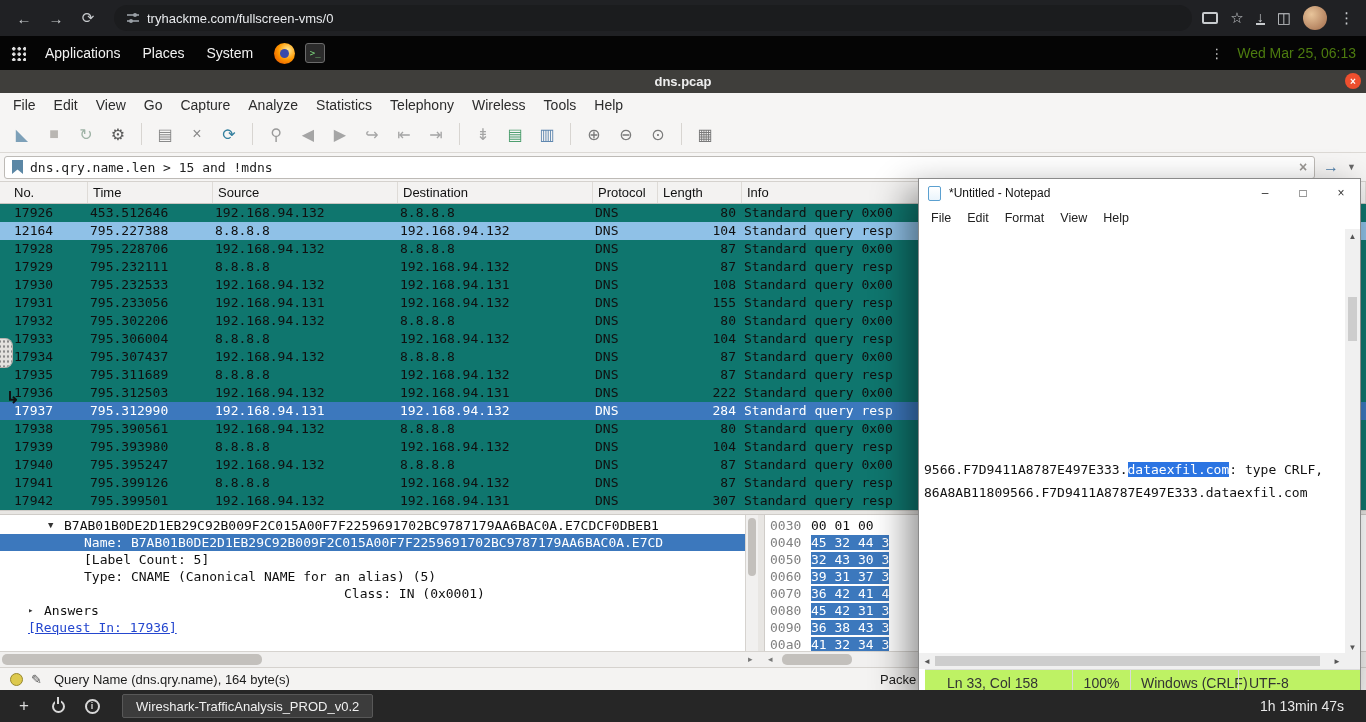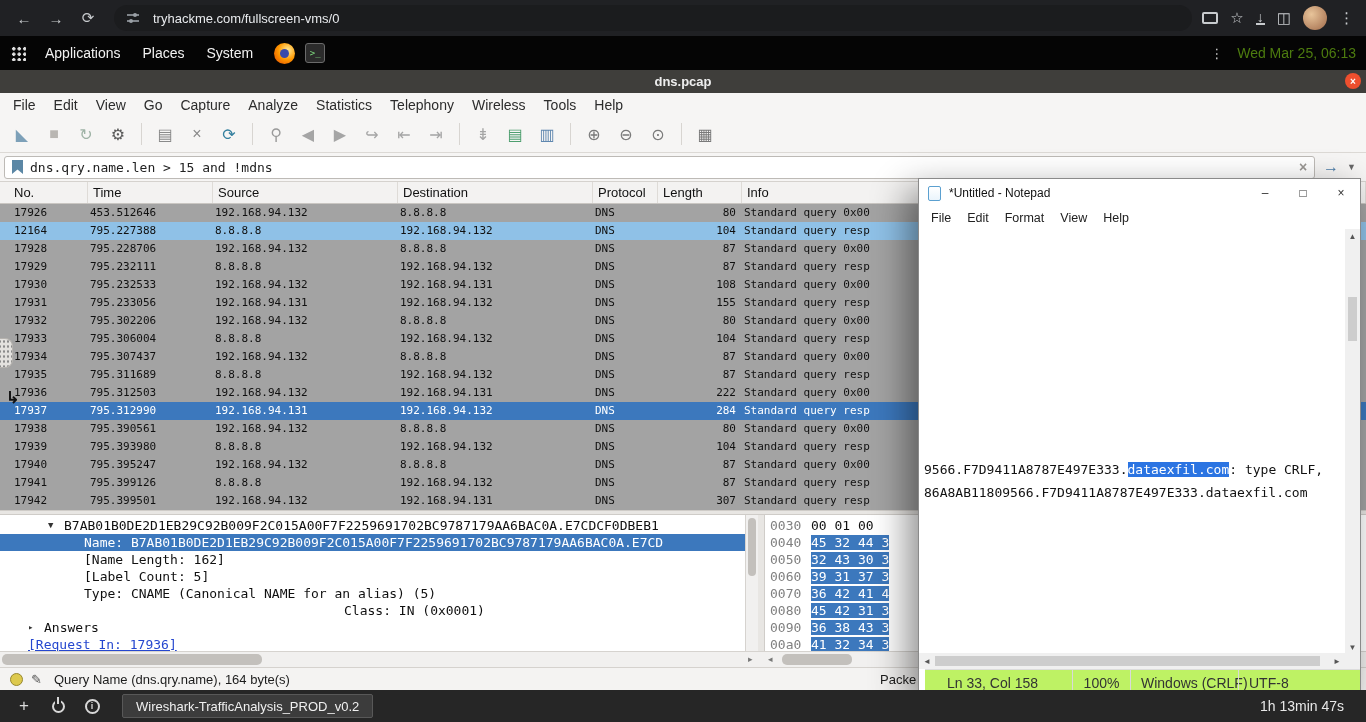--- a/index.html
+++ b/index.html
@@ -3,21 +3,21 @@
 <meta charset="utf-8">
 <style>
   *{margin:0;padding:0;box-sizing:border-box}
   html,body{width:1366px;height:722px;overflow:hidden;background:#000}
   #screen{position:relative;width:1366px;height:722px;background:#e8e6e3;font-family:"Liberation Sans",sans-serif}
 
   
   .chrome{position:absolute;top:0;left:0;width:1366px;height:36px;background:#202124;display:flex;align-items:center;padding:0 8px;z-index:50}
   .nav-ic{width:26px;height:26px;border-radius:50%;display:flex;align-items:center;justify-content:center;color:#c8cbce;font-size:15px;margin:0 3px}
   .omnibox{flex:1;height:26px;background:#1b1c1e;border-radius:14px;display:flex;align-items:center;padding:0 12px;margin:0 10px;color:#e8eaed}
-  .omni-url{font-size:13px;color:#e8eaed;margin-left:13px;font-family:"Liberation Sans",sans-serif}
+  .omni-url{font-size:13px;color:#e8eaed;margin-left:7px;font-family:"Liberation Sans",sans-serif}
   .chrome-right{display:flex;align-items:center;gap:12px;color:#c8cbce;padding-right:4px}
   .save-ic{width:16px;height:12px;border:2px solid #c8cbce;border-radius:2px}
   .star-ic{font-size:15px}
   .dl-ic{font-size:14px;border-bottom:2px solid #c8cbce;line-height:12px;padding:0 1px}
   .side-ic{font-size:15px}
   .avatar{width:24px;height:24px;border-radius:50%;background:radial-gradient(circle at 35% 35%,#e8c49a,#a06a4a)}
   .kebab{font-size:15px}
 
   
   .panel{position:absolute;top:36px;left:0;width:1366px;height:34px;background:#050505;display:flex;align-items:center;color:#fff;z-index:50;padding:0 10px}
@@ -47,21 +47,21 @@
   .filter-text{font-family:"DejaVu Sans Mono",monospace;font-size:13px;color:#222;flex:1;white-space:nowrap;overflow:hidden}
   .filter-clear{color:#9a9793;font-size:14px;font-weight:bold;flex:none}
   .filter-apply{color:#4b7ca8;font-size:16px;margin:0 8px;font-weight:bold}
   .filter-dd{color:#666;font-size:9px;margin-right:6px}
 
   
   .pkt-header{position:absolute;top:112px;left:0;right:0;height:22px;background:#f3f2f1;border-bottom:1px solid #c9c6c2;display:flex;font-size:13px;color:#111;align-items:stretch}
   .pkt-header .cell{border-right:1px solid #dedbd7;display:flex;align-items:center;padding-left:5px}
   .c0{width:88px}.c1{width:125px}.c2{width:185px}.c3{width:195px}.c4{width:65px}.c5{width:84px}.c6{flex:1}
   .pkt-header .c0{padding-left:14px}
-  .pkt-rows{position:absolute;top:134px;left:0;right:0;height:306px;background:#a3a3a3;overflow:hidden;font-family:"DejaVu Sans Mono",monospace;font-size:11px}
+  .pkt-rows{position:absolute;top:134px;left:0;right:0;height:306px;background:#0f766e;overflow:hidden;font-family:"DejaVu Sans Mono",monospace;font-size:13px}
   .pkt-row{display:flex;height:18px;line-height:18px;color:#101010;white-space:nowrap}
   .pkt-row .cell{overflow:hidden;padding-left:2px}
   .pkt-row .c0{padding-left:14px}
   .pkt-row .c5{text-align:right;padding-right:6px;padding-left:0}
   .row-related{background:var(--rel-row,#8fc1e7)}
   .row-selected{background:var(--sel-row,#3c78bd);color:#fff}
 
   
   .splitter{position:absolute;top:440px;left:0;right:0;height:5px;background:#e8e6e3;border-top:1px solid #cfccc8;border-bottom:1px solid #cfccc8}
   .details{position:absolute;top:445px;left:0;width:745px;height:136px;background:#fff;font-family:"DejaVu Sans Mono",monospace;font-size:13px;overflow:hidden;padding-top:2px}
@@ -391,23 +391,20 @@
 
     <div class="details" id="details">
         <div class="det-line det-normal" style="padding-left: 48px;">
           <span class="det-arrow">▼</span>
           <span class="det-text">B7AB01B0DE2D1EB29C92B009F2C015A00F7F2259691702BC9787179AA6BAC0A.E7CDCF0DBEB1</span>
         </div>
         <div class="det-line det-selected" style="padding-left: 84px;">
           <span class="det-text">Name: B7AB01B0DE2D1EB29C92B009F2C015A00F7F2259691702BC9787179AA6BAC0A.E7CD</span>
         </div>
         <div class="det-line det-normal" style="padding-left: 84px;">
-          <span class="det-text">[Name Length: 162]</span>
-        </div>
-        <div class="det-line det-normal" style="padding-left: 84px;">
           <span class="det-text">[Label Count: 5]</span>
         </div>
         <div class="det-line det-normal" style="padding-left: 84px;">
           <span class="det-text">Type: CNAME (Canonical NAME for an alias) (5)</span>
         </div>
         <div class="det-line det-normal" style="padding-left: 84px; justify-content: center;">
           <span class="det-text">Class: IN (0x0001)</span>
         </div>
         <div class="det-line det-normal" style="padding-left: 28px;">
           <span class="det-arrow">▸</span>

